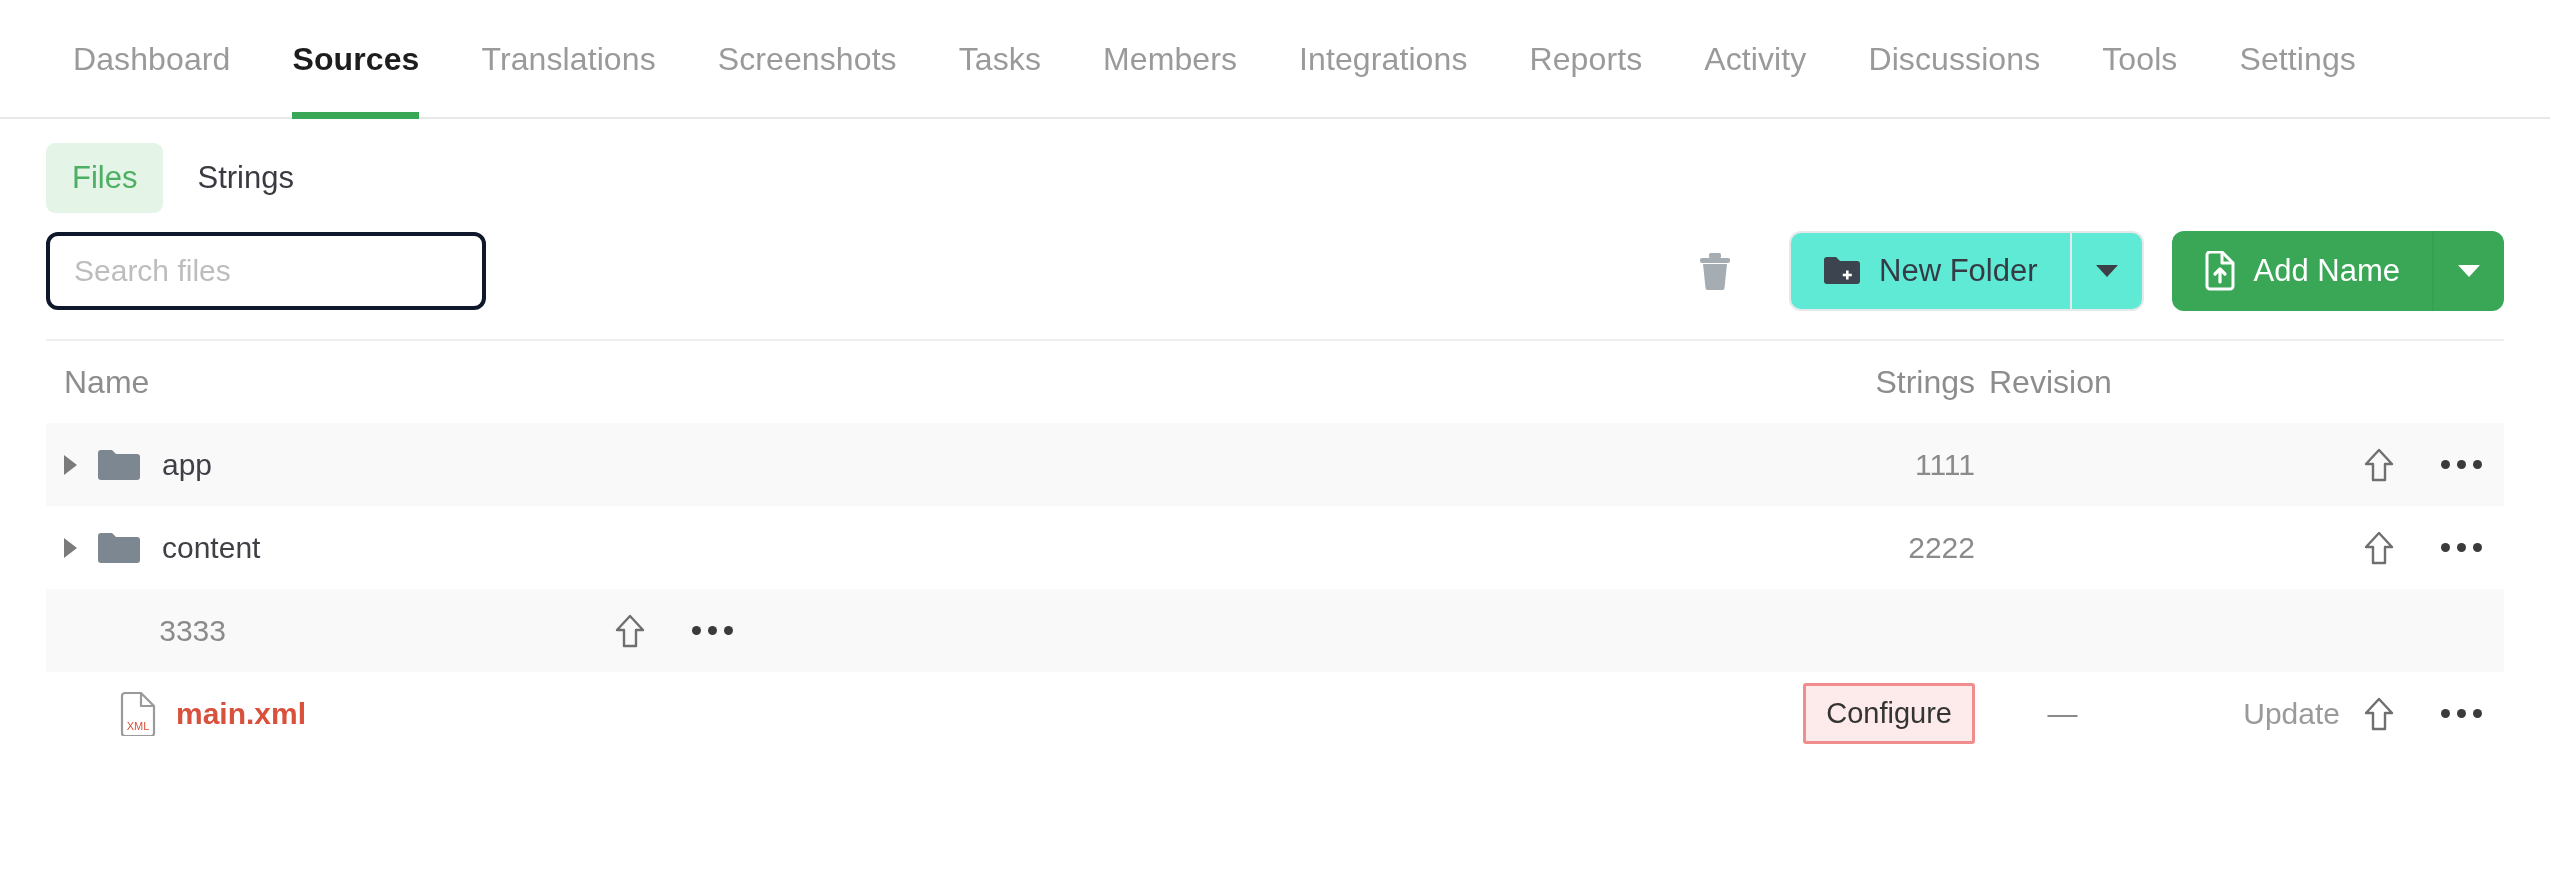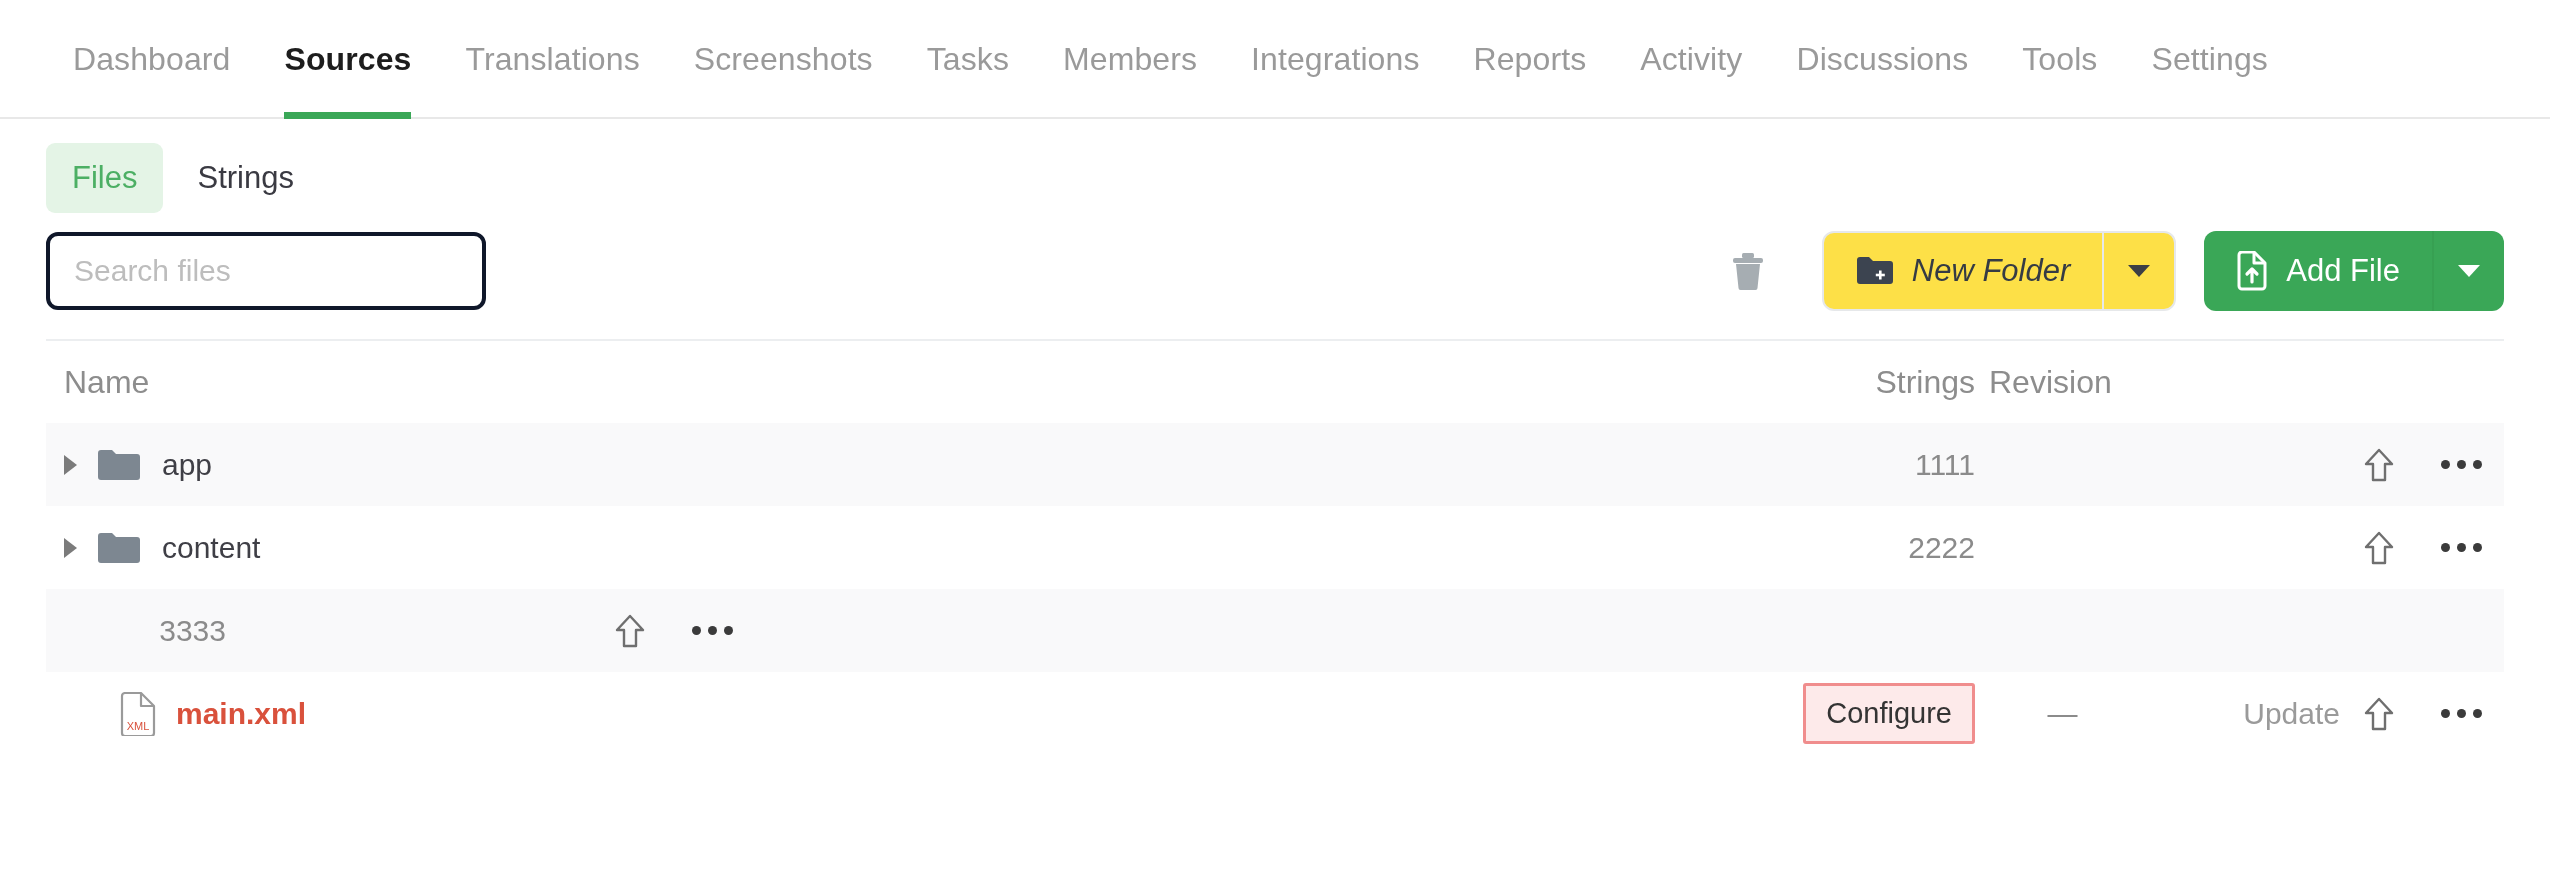--- a/index.html
+++ b/index.html
@@ -16,21 +16,21 @@
 
   
   .topnav {
     position: relative;
     height: 119px;
     padding: 0 46px;
     display: flex;
     align-items: flex-start;
     border-bottom: 2px solid #e8e8e8;
   }
-  .nav-list { display: flex; align-items: center; height: 119px; gap: 0; }
+  .nav-list { display: flex; align-items: center; height: 119px; gap: 8px; }
   .nav-item {
     position: relative;
     height: 119px;
     display: flex;
     align-items: center;
     padding: 0 27px;
     font-size: 32px;
     color: #9a9a9a;
     white-space: nowrap;
     cursor: pointer;
@@ -101,21 +101,21 @@
     margin-right: 42px;
   }
 
   .split-btn {
     display: flex;
     align-items: stretch;
     border-radius: 12px;
     overflow: hidden;
     height: 80px;
   }
-  .split-btn.outline { border: 2px solid #e6e8ea; background: #fde047; font-style: italic; }
+  .split-btn.outline { border: 2px solid #e6e8ea; background: #5eead4; }
   .split-btn.primary { background: #3aa757; }
   .split-main {
     display: flex; align-items: center; gap: 18px;
     padding: 0 32px;
     font-size: 31px;
     cursor: pointer;
     white-space: nowrap;
   }
   .split-btn.outline .split-main { color: #353b44; }
   .split-btn.primary .split-main { color: #fff; }
@@ -285,21 +285,21 @@
 
       <div class="split-gap"></div>
 
       <div class="split-btn primary">
         <div class="split-main">
           <svg width="32" height="40" viewBox="0 0 32 40">
             <path d="M3 4 a3 3 0 0 1 3 -3 h12 l11 11 v23 a3 3 0 0 1 -3 3 h-20 a3 3 0 0 1 -3 -3 z" fill="none" stroke="#ffffff" stroke-width="3" stroke-linejoin="round"></path>
             <path d="M18 1 v11 h11" fill="none" stroke="#ffffff" stroke-width="3" stroke-linejoin="round"></path>
             <path d="M16 31 v-12 M11 23 l5 -5 l5 5" fill="none" stroke="#ffffff" stroke-width="3.2" stroke-linecap="round" stroke-linejoin="round"></path>
           </svg>
-          <span>Add File</span>
+          <span>Add Name</span>
         </div>
         <div class="split-arrow">
           <span class="caret light"></span>
         </div>
       </div>
 
     </div>
   </div>
 
   <div class="table">

